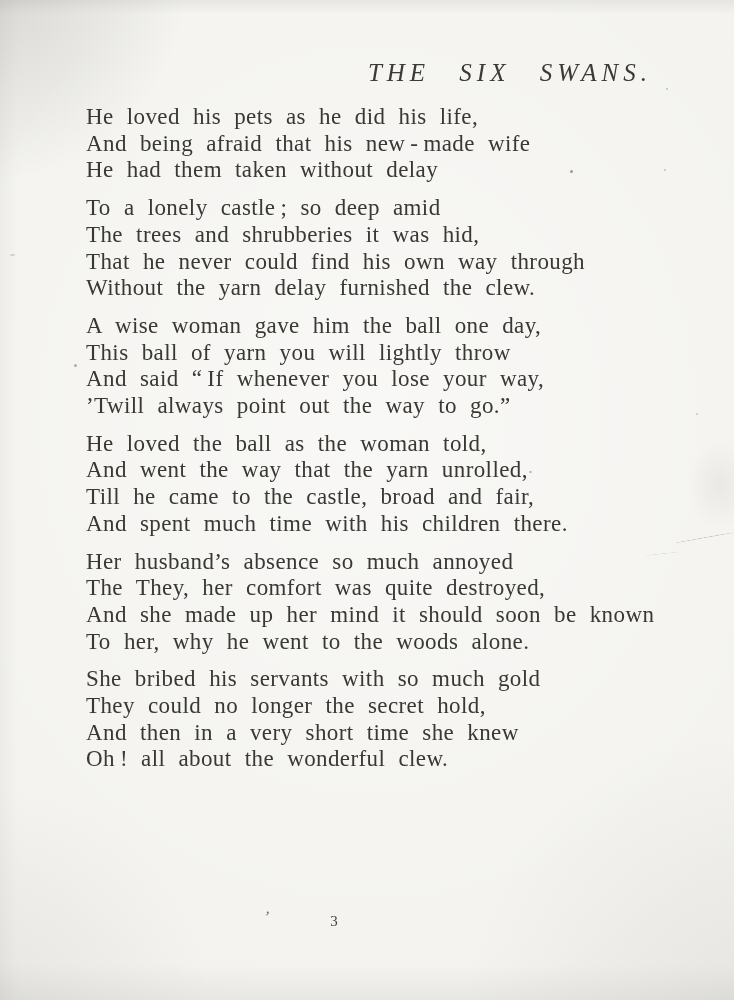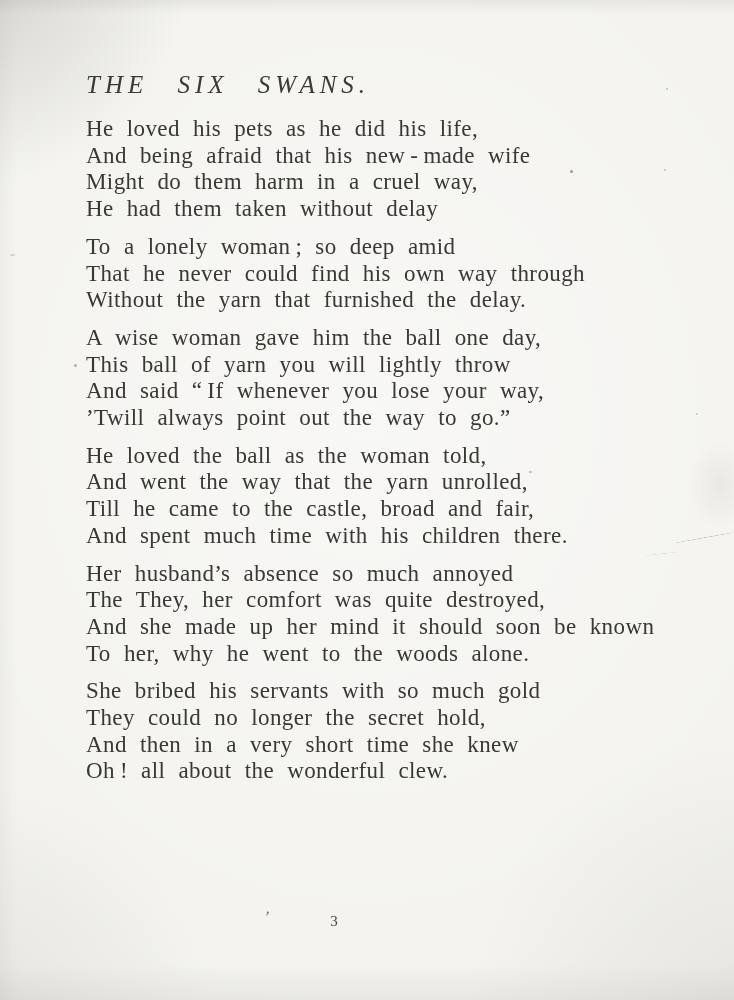--- a/index.html
+++ b/index.html
@@ -32,22 +32,22 @@
     top: 56px;
     width: 566px;
   }
 
   .title {
     font-size: 25px;
     font-style: italic;
     font-weight: normal;
     letter-spacing: 5px;
     word-spacing: 18px;
-    text-align: left;
-    margin: 12px 0 15px 0;
+    text-align: right;
+    margin: 0 0 15px 0;
     line-height: 33px;
     color: #3c3a35;
   }
 
   .stanza {
     margin: 4px 0 11px 0;
     padding: 0;
   }
   .line {
     display: block;
@@ -109,27 +109,27 @@
 <body>
 
 <div class="paper">
 
   <div class="content">
     <h1 class="title">THE SIX SWANS.</h1>
     <div>
         <p class="stanza">
           <span class="line">He loved his pets as he did his life,</span>
           <span class="line">And being afraid that his new - made wife</span>
-          <span class="line">Might do them harm in a cruel way,</span>
           <span class="line">He had them taken without delay</span>
         </p>
         <p class="stanza">
-          <span class="line">To a lonely woman ; so deep amid</span>
+          <span class="line">To a lonely castle ; so deep amid</span>
+          <span class="line">The trees and shrubberies it was hid,</span>
           <span class="line">That he never could find his own way through</span>
-          <span class="line">Without the yarn that furnished the delay.</span>
+          <span class="line">Without the yarn delay furnished the clew.</span>
         </p>
         <p class="stanza">
           <span class="line">A wise woman gave him the ball one day,</span>
           <span class="line">This ball of yarn you will lightly throw</span>
           <span class="line">And said “ If whenever you lose your way,</span>
           <span class="line">’Twill always point out the way to go.”</span>
         </p>
         <p class="stanza">
           <span class="line">He loved the ball as the woman told,</span>
           <span class="line">And went the way that the yarn unrolled,</span>

